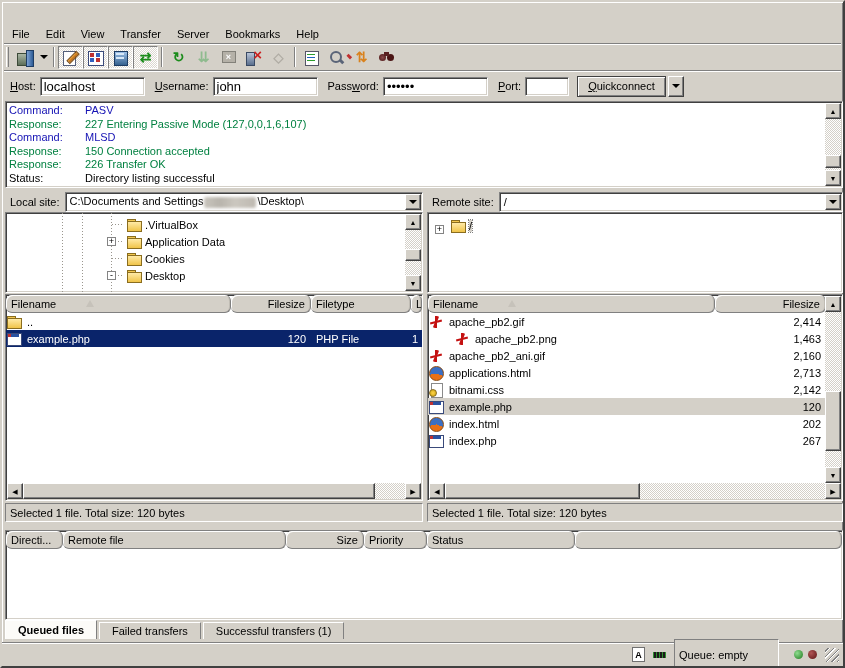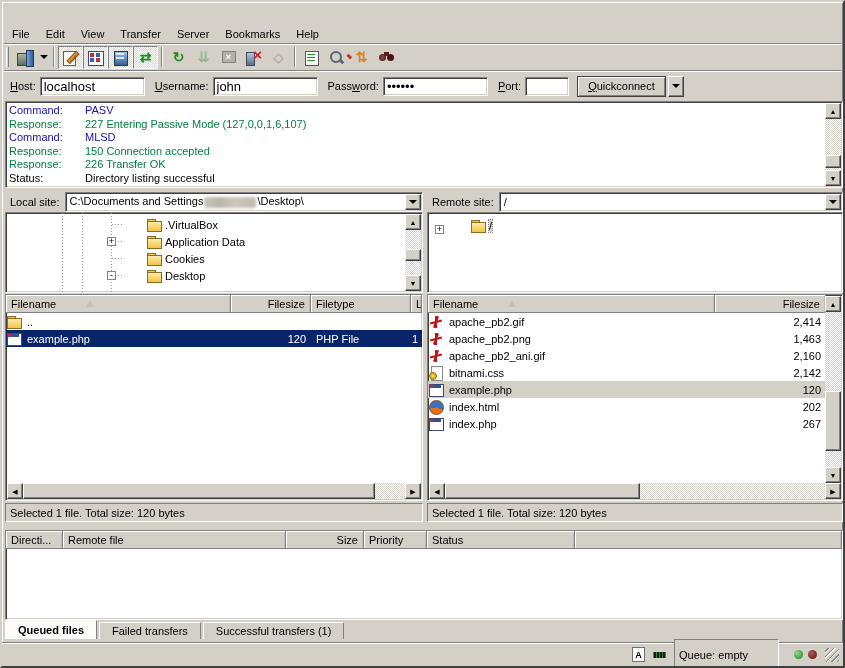--- a/index.html
+++ b/index.html
@@ -88,36 +88,36 @@
     box-shadow:inset 1px 1px 0 #404040, inset -1px -1px 0 #d4d0c8;display:flex;align-items:center;position:relative;padding-left:4px;}
   .combo-btn{position:absolute;right:1px;top:1px;bottom:1px;width:16px;background:#d4d0c8;
     border:1px solid;border-color:#fff #404040 #404040 #fff;box-shadow:inset -1px -1px 0 #808080;
     display:flex;align-items:center;justify-content:center;}
   .blurred{display:inline-block;width:52px;height:11px;margin:0 1px;border-radius:2px;
     background:linear-gradient(90deg,#c8c4bc,#b8b4ac 30%,#cbc7bf 60%,#beb9b1);filter:blur(1.5px);vertical-align:middle;}
   
   .treebox{top:210px;height:81px;}
   .tree-guide{position:absolute;top:0;bottom:0;width:1px;
     background-image:repeating-linear-gradient(to bottom,#9a968e 0 1px,transparent 1px 3px);}
-  .tree-row{position:relative;height:17px;display:flex;align-items:center;padding-left:20px;}
+  .tree-row{position:relative;height:17px;display:flex;align-items:center;}
   .tree-stub{position:absolute;top:8px;height:1px;
     background-image:repeating-linear-gradient(to right,#9a968e 0 1px,transparent 1px 3px);}
   .expander{position:absolute;width:9px;height:9px;background:#fff;border:1px solid #848484;
     font-size:9px;line-height:7px;text-align:center;}
   .icon{width:16px;height:16px;position:relative;display:inline-block;flex:none;}
   .icon-folder::before{content:"";position:absolute;left:1px;top:2px;width:7px;height:3px;background:#f3c84f;border:1px solid #8a6d1f;border-bottom:none;}
   .icon-folder::after{content:"";position:absolute;left:1px;top:4px;width:13px;height:9px;background:linear-gradient(#ffeaa6,#f0c449);border:1px solid #8a6d1f;}
   .tree-label{margin-left:3px;white-space:nowrap;}
   .sel-gray{background:#d4d0c8;outline:1px dotted #808080;}
   
   .listbox{top:292px;height:207px;}
   .lheader{display:flex;height:18px;}
   .hcell{background:#d4d0c8;border-right:1px solid #808080;border-bottom:1px solid #808080;
     box-shadow:inset 1px 1px 0 #fff, inset -1px 0 0 #c0bcb4;
-    display:flex;align-items:center;padding:0 5px;white-space:nowrap;overflow:hidden;}
+    display:flex;align-items:center;padding:0 5px;white-space:nowrap;overflow:hidden;border-radius:6px;}
   .hcell.right{justify-content:flex-end;}
   .sort-asc{width:0;height:0;border-left:4px solid transparent;border-right:4px solid transparent;
     border-bottom:7px solid #c6c2ba;margin-left:30px;}
   .frow{display:flex;height:17px;align-items:center;white-space:nowrap;}
   .frow .fname{display:flex;align-items:center;overflow:hidden;}
   .frow .cell{overflow:hidden;padding:0 5px;}
   .cell.right{text-align:right;}
   .sel-navy{background:#0a246a;color:#fff;}
   .sel-inactive{background:#d4d0c8;}
   
@@ -378,32 +378,39 @@
     </div>
     <div style="margin-right:16px;">
       <div class="frow">
           <span class="fname" style="width:287px;">
             <span class="icon icon-image"></span>
             <span class="cell">apache_pb2.gif</span>
           </span>
           <span class="cell right" style="flex:1;">2,414</span>
         </div>
       <div class="frow">
-          <span class="fname" style="width:287px;">
+          <span class="fname" style="width:287px;margin-left:26px;">
             <span class="icon icon-image"></span>
             <span class="cell">apache_pb2.png</span>
           </span>
           <span class="cell right" style="flex:1;">1,463</span>
         </div>
       <div class="frow">
           <span class="fname" style="width:287px;">
             <span class="icon icon-image"></span>
             <span class="cell">apache_pb2_ani.gif</span>
           </span>
           <span class="cell right" style="flex:1;">2,160</span>
+        </div>
+      <div class="frow">
+          <span class="fname" style="width:287px;">
+            <span class="icon icon-html"></span>
+            <span class="cell">applications.html</span>
+          </span>
+          <span class="cell right" style="flex:1;">2,713</span>
         </div>
       <div class="frow">
           <span class="fname" style="width:287px;">
             <span class="icon icon-css"></span>
             <span class="cell">bitnami.css</span>
           </span>
           <span class="cell right" style="flex:1;">2,142</span>
         </div>
       <div class="frow sel-inactive">
           <span class="fname" style="width:287px;">

